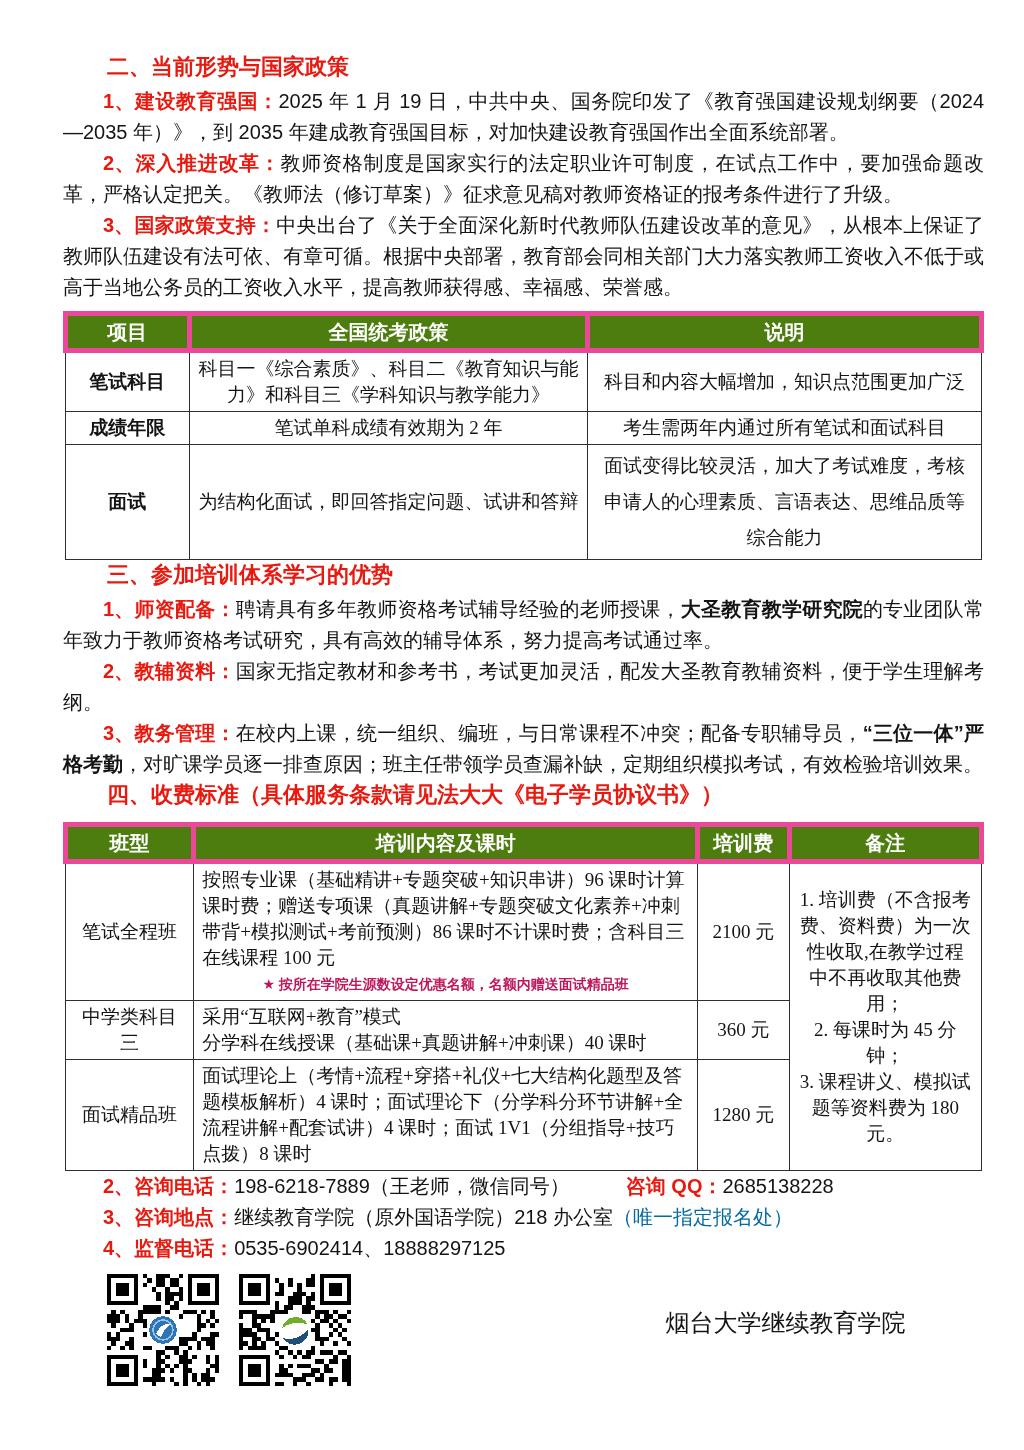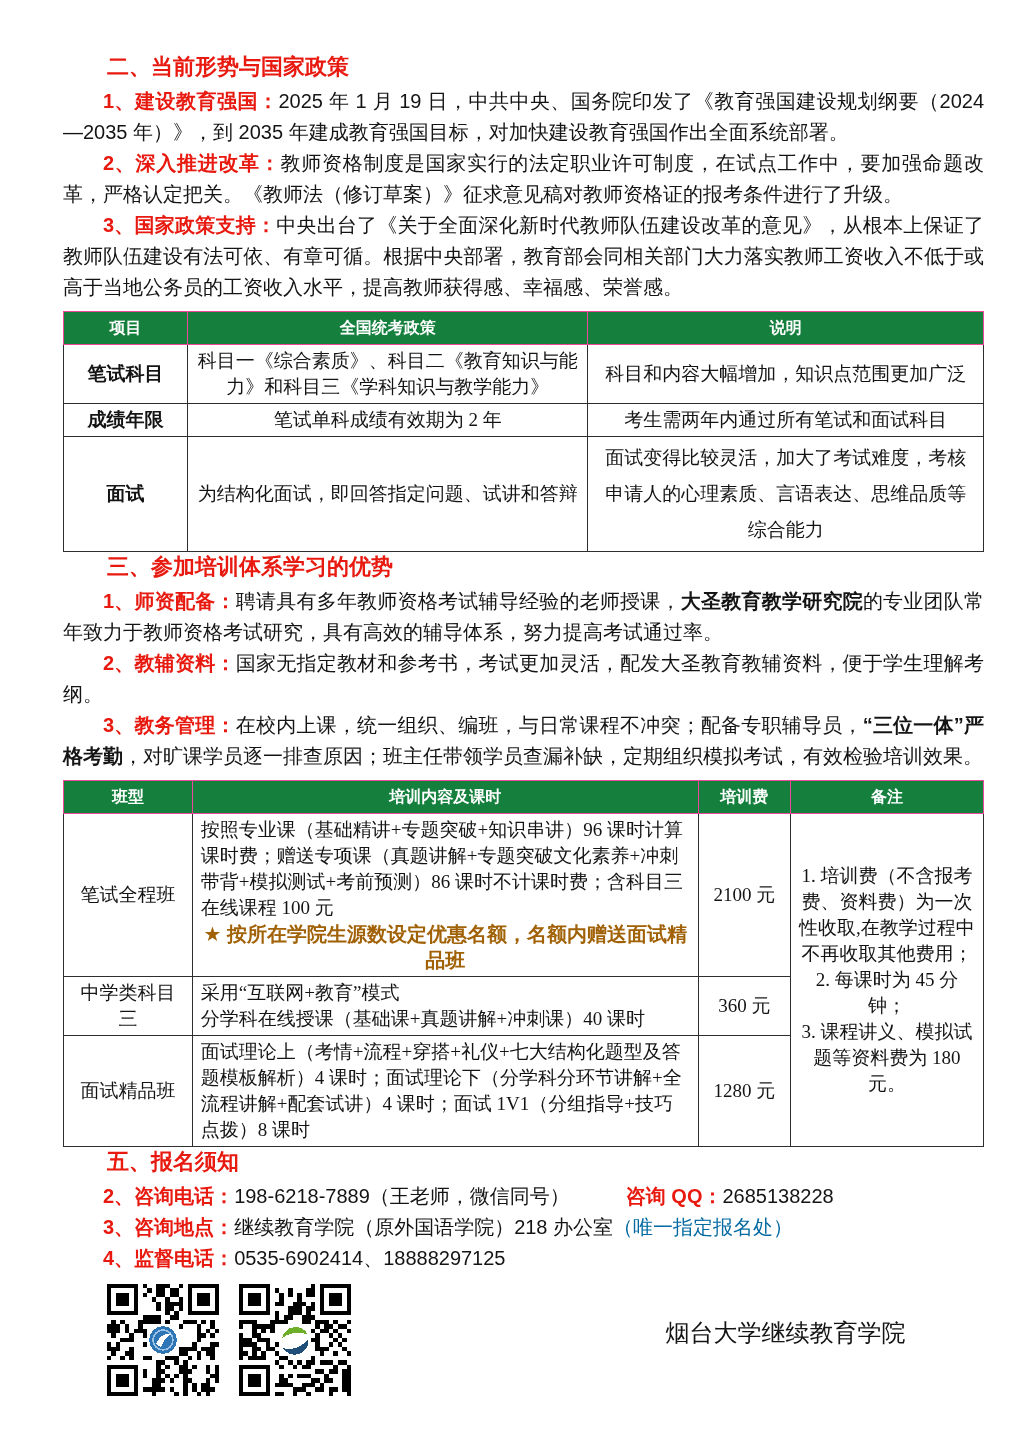--- a/index.html
+++ b/index.html
@@ -23,32 +23,32 @@
   p.body .lbl{color:#e8190f;font-weight:bold;}
   .mt16{margin-top:16px;}
   .mt18{margin-top:18px;}
   
   table.doc{
     width:100%;border-collapse:collapse;table-layout:fixed;
     font-family:"Liberation Serif","DejaVu Serif",serif;
     font-size:19px;margin-top:8px;
   }
   table.doc th{
-    background:#15803d;color:#fff;font-weight:bold;
+    background:#4d7c0f;color:#fff;font-weight:bold;
     font-family:"Liberation Sans","DejaVu Sans",sans-serif;
-    font-size:16px;border:1px solid #ec4899;padding:4px 4px;line-height:24px;
+    font-size:20px;border:5px solid #ec4899;padding:4px 4px;line-height:24px;
   }
   table.doc td{
     border:1px solid #2e2e2e;padding:3px 8px;
     text-align:center;vertical-align:middle;line-height:26px;
   }
   table.doc td.left{text-align:left;}
   td .star-line{
-    color:#a16207;font-weight:bold;text-align:center;
-    font-family:"Liberation Sans","DejaVu Sans",sans-serif;font-size:20px;
+    color:#be185d;font-weight:bold;text-align:center;
+    font-family:"Liberation Sans","DejaVu Sans",sans-serif;font-size:14px;
   }
   td.remark{line-height:29px;text-align:left;}
   
   .footer-row{display:flex;margin-top:10px;align-items:flex-start;}
   .qr-col{width:360px;margin-left:44px;}
   .qr-pair{display:flex;gap:20px;}
   svg.qr{width:112px;height:112px;shape-rendering:crispEdges;display:block;background:#fff;}
   .sig-col{
     flex:1;display:flex;flex-direction:column;align-items:center;
     font-family:"Liberation Serif","DejaVu Serif",serif;
@@ -95,20 +95,21 @@
       <td style="line-height:36px">面试变得比较灵活，加大了考试难度，考核申请人的心理素质、言语表达、思维品质等综合能力</td>
     </tr>
   </tbody>
     </table>
 
   <h2 class="sec mt16">三、参加培训体系学习的优势</h2>
   <p class="body"><span class="lbl">1、师资配备：</span><span>聘请具有多年教师资格考试辅导经验的老师授课，</span><b>大圣教育教学研究院</b><span>的专业团队常年致力于教师资格考试研究，具有高效的辅导体系，努力提高考试通过率。</span></p>
   <p class="body"><span class="lbl">2、教辅资料：</span><span>国家无指定教材和参考书，考试更加灵活，配发大圣教育教辅资料，便于学生理解考纲。</span></p>
   <p class="body"><span class="lbl">3、教务管理：</span><span>在校内上课，统一组织、编班，与日常课程不冲突；配备专职辅导员，</span><b>“三位一体”严格考勤</b><span>，对旷课学员逐一排查原因；班主任带领学员查漏补缺，定期组织模拟考试，有效检验培训效果。</span></p>
 
+  <h2 class="sec mt18">四、收费标准（具体服务条款请见法大大《电子学员协议书》）</h2>
 
   <table class="doc">
     <colgroup>
         <col style="width:14%">
         <col style="width:55%">
         <col style="width:10%">
         <col style="width:21%">
       </colgroup>
     <tbody>
         <tr>
@@ -141,21 +142,20 @@
     <tr>
       <td>面试精品班</td>
       <td class="left">
         <div>面试理论上（考情+流程+穿搭+礼仪+七大结构化题型及答题模板解析）4 课时；面试理论下（分学科分环节讲解+全流程讲解+配套试讲）4 课时；面试 1V1（分组指导+技巧点拨）8 课时</div>
       </td>
       <td>1280 元</td>
     </tr>
   </tbody>
     </table>
 
-  <h2 class="sec mt18">五、报名须知</h2>
   <p class="body"><span class="lbl">2、咨询电话：</span><span>198-6218-7889（王老师，微信同号）</span><span class="lbl qq">咨询 QQ：</span><span>2685138228</span></p>
   <p class="body"><span class="lbl">3、咨询地点：</span><span>继续教育学院（原外国语学院）218 办公室</span><span class="red">（唯一指定报名处）</span></p>
   <p class="body"><span class="lbl">4、监督电话：</span><span>0535-6902414、18888297125</span></p>
 
   <div class="footer-row">
     <div class="qr-col">
       <div class="qr-pair">
         <svg class="qr" viewBox="0 0 25 25">
           <g class="modules">
               <g fill="#000">

